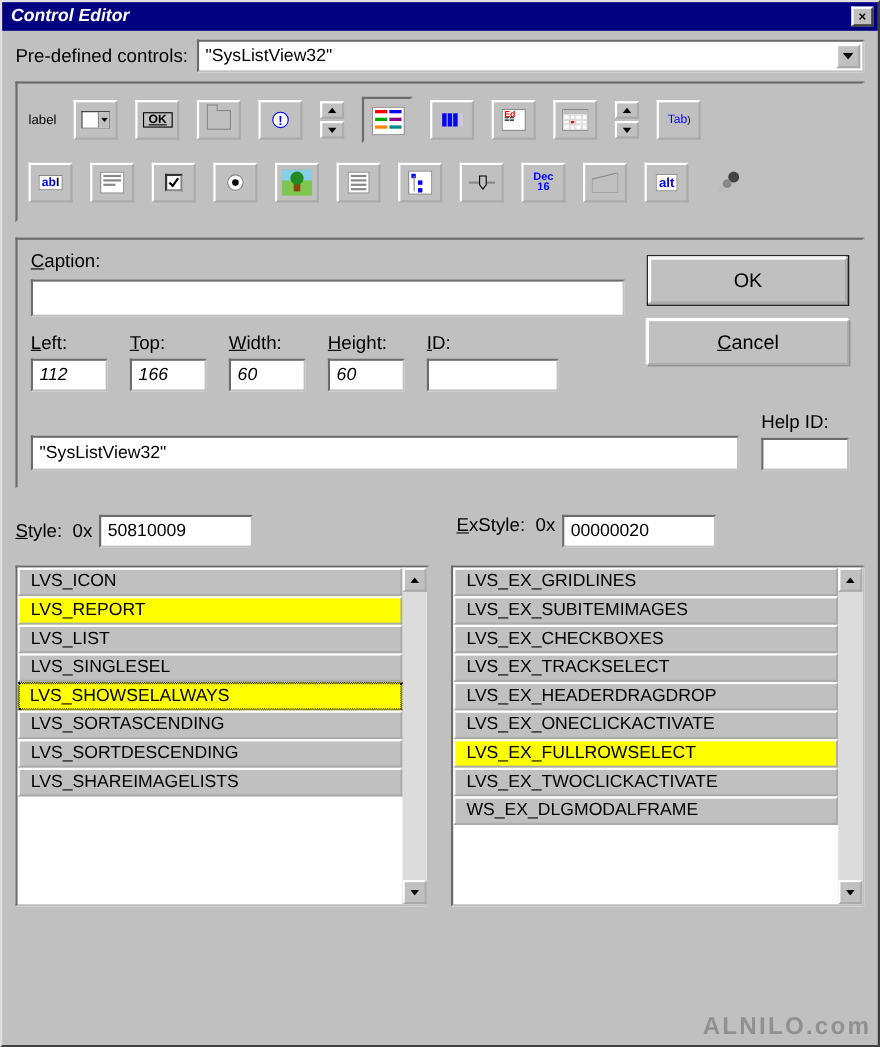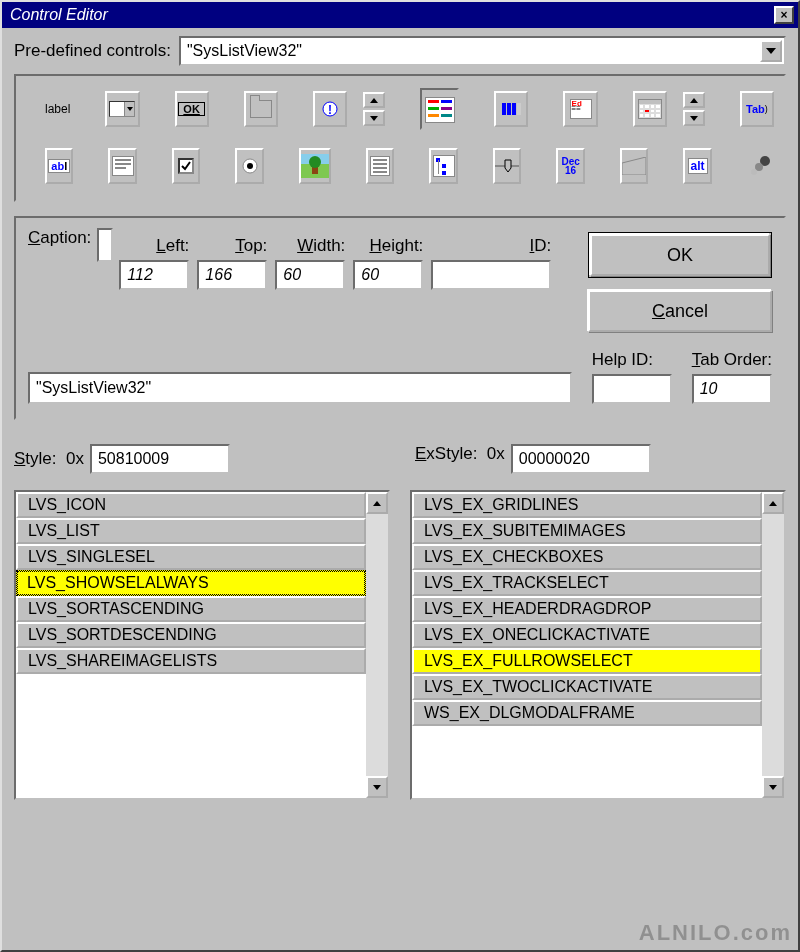--- a/index.html
+++ b/index.html
@@ -24,21 +24,21 @@
   }
   .titlebar {
     background: #000080;
     color: #fff;
     height: 26px;
     display: flex;
     align-items: center;
     padding: 0 4px;
     justify-content: space-between;
   }
-  .titlebar span { font-weight: normal; font-style: italic; padding-left: 4px; }
+  .titlebar span { font-weight: bold; font-style: italic; padding-left: 4px; }
   .closebtn {
     width: 20px; height: 18px;
     background: #c0c0c0;
     border: 2px solid;
     border-color: #fff #404040 #404040 #fff;
     color: #000;
     font-weight: bold;
     font-size: 12px;
     text-align: center;
     line-height: 14px;
@@ -79,21 +79,20 @@
     margin-top: 2px;
   }
   .toolrow { display: flex; gap: 16px; align-items: center; }
   .tbtn {
     width: 40px; height: 36px;
     background: #c0c0c0;
     border: 2px outset #fff;
     display: flex; align-items: center; justify-content: center;
     font-size: 12px;
     position: relative;
-    margin-left: 19px;
   }
   .tbtn.pressed { border: 2px inset #c0c0c0; padding:1px 0 0 1px; }
   .tbtn.labeltxt { border:none; background:transparent; width:auto; }
   .updown { display:flex; flex-direction:column; gap:2px; }
   .updown .ud {
     width: 22px; height: 16px;
     background:#c0c0c0; border:2px outset #fff;
     display:flex; align-items:center; justify-content:center; font-size:8px;
   }
   .field {
@@ -114,21 +113,21 @@
     min-width: 180px;
   }
   .btnwrap {
     border:1px solid #000; padding:1px;
   }
   .groupbox {
     border: 2px inset #c0c0c0;
     padding: 10px 12px 14px;
     display:flex; flex-direction:column; gap:6px;
   }
-  .dimrow { display:flex; gap:8px;text-align:right; }
+  .dimrow { display:flex; gap:20px; }
   .dimcol { display:flex; flex-direction:column; gap:4px; }
   .dimcol .field { width: 70px; font-style: italic; }
   .dimcol.id .field { width: 120px; }
   .listbox {
     background:#fff;
     border:2px inset #c0c0c0;
     height: 310px;
     position:relative;
     overflow:hidden;
   }
@@ -268,21 +267,21 @@
                 <polygon points="4,0 8,5 0,5" fill="#000"></polygon>
               </svg>
             </div>
           <div class="ud">
               <svg width="8" height="5">
                 <polygon points="0,0 8,0 4,5" fill="#000"></polygon>
               </svg>
             </div>
         </div>
         <div class="tbtn">
-            <span style="color:#00f;font-weight:bold;font-size:11px">Tab</span>
+            <span style="color:#00f;font-weight:normal;font-size:11px">Tab</span>
             <span style="font-size:9px">)</span>
           </div>
       </div>
 
       <div class="toolrow">
         <div class="tbtn">
             <span style="background:#fff;border:1px solid #888;padding:0 2px;font-size:11px;color:#00f;font-weight:bold">ab<span style="color:#000">I</span></span>
           </div>
         <div class="tbtn">
           <div style="width:22px;height:20px;background:#fff;border:1px solid #888;padding:2px;display:flex;flex-direction:column;gap:2px">
@@ -350,21 +349,21 @@
               <circle cx="16" cy="6" r="5" fill="#444"></circle>
               <circle cx="10" cy="12" r="4" fill="#888"></circle>
               <circle cx="5" cy="17" r="3" fill="#bbb"></circle>
             </svg>
         </div>
       </div>
     </div>
 
     <div class="groupbox" style="margin-top:8px">
       <div style="display:flex;gap:20px">
-        <div style="flex:1;display:flex;flex-direction:row;gap:6px">
+        <div style="flex:1;display:flex;flex-direction:column;gap:6px">
           <span class="lbl"><span class="underline">C</span><span></span>aption:</span>
           <div class="field" style="height:34px">
               <span></span>
             </div>
           <div class="dimrow" style="margin-top:8px">
             <div class="dimcol">
                 <span class="lbl"><span class="underline">L</span>eft:</span>
                 <div class="field">
                   <span>112</span>
                 </div>
@@ -410,26 +409,20 @@
           <div class="field" style="height:32px">
               <span>"SysListView32"</span>
             </div>
         </div>
         <div class="dimcol">
             <span class="lbl">Help ID:</span>
             <div class="field" style="width:80px">
               <span></span>
             </div>
           </div>
-        <div class="dimcol">
-            <span class="lbl"><span class="underline">T</span>ab Order:</span>
-            <div class="field" style="width:80px">
-              <span>10</span>
-            </div>
-          </div>
       </div>
     </div>
 
     <div style="display:flex;gap:30px;margin-top:18px">
       <div style="flex:1;display:flex;align-items:center;gap:6px">
         <span class="lbl"><span class="underline">S</span>tyle:&nbsp;&nbsp;0x</span>
         <div class="field" style="width:140px">
             <span>50810009</span>
           </div>
       </div>
@@ -438,20 +431,21 @@
         <div class="field" style="width:140px">
             <span>00000020</span>
           </div>
       </div>
     </div>
 
     <div style="display:flex;gap:20px;margin-top:10px">
       <div class="listbox" style="flex:1">
         <div class="listinner" id="style-list">
             <div class="listitem">LVS_ICON</div>
+            <div class="listitem sel">LVS_REPORT</div>
             <div class="listitem">LVS_LIST</div>
             <div class="listitem">LVS_SINGLESEL</div>
             <div class="listitem sel focus">LVS_SHOWSELALWAYS</div>
             <div class="listitem">LVS_SORTASCENDING</div>
             <div class="listitem">LVS_SORTDESCENDING</div>
             <div class="listitem">LVS_SHAREIMAGELISTS</div>
           </div>
         <div class="scrollbar">
           <div class="sbtn">
               <svg width="8" height="5">

